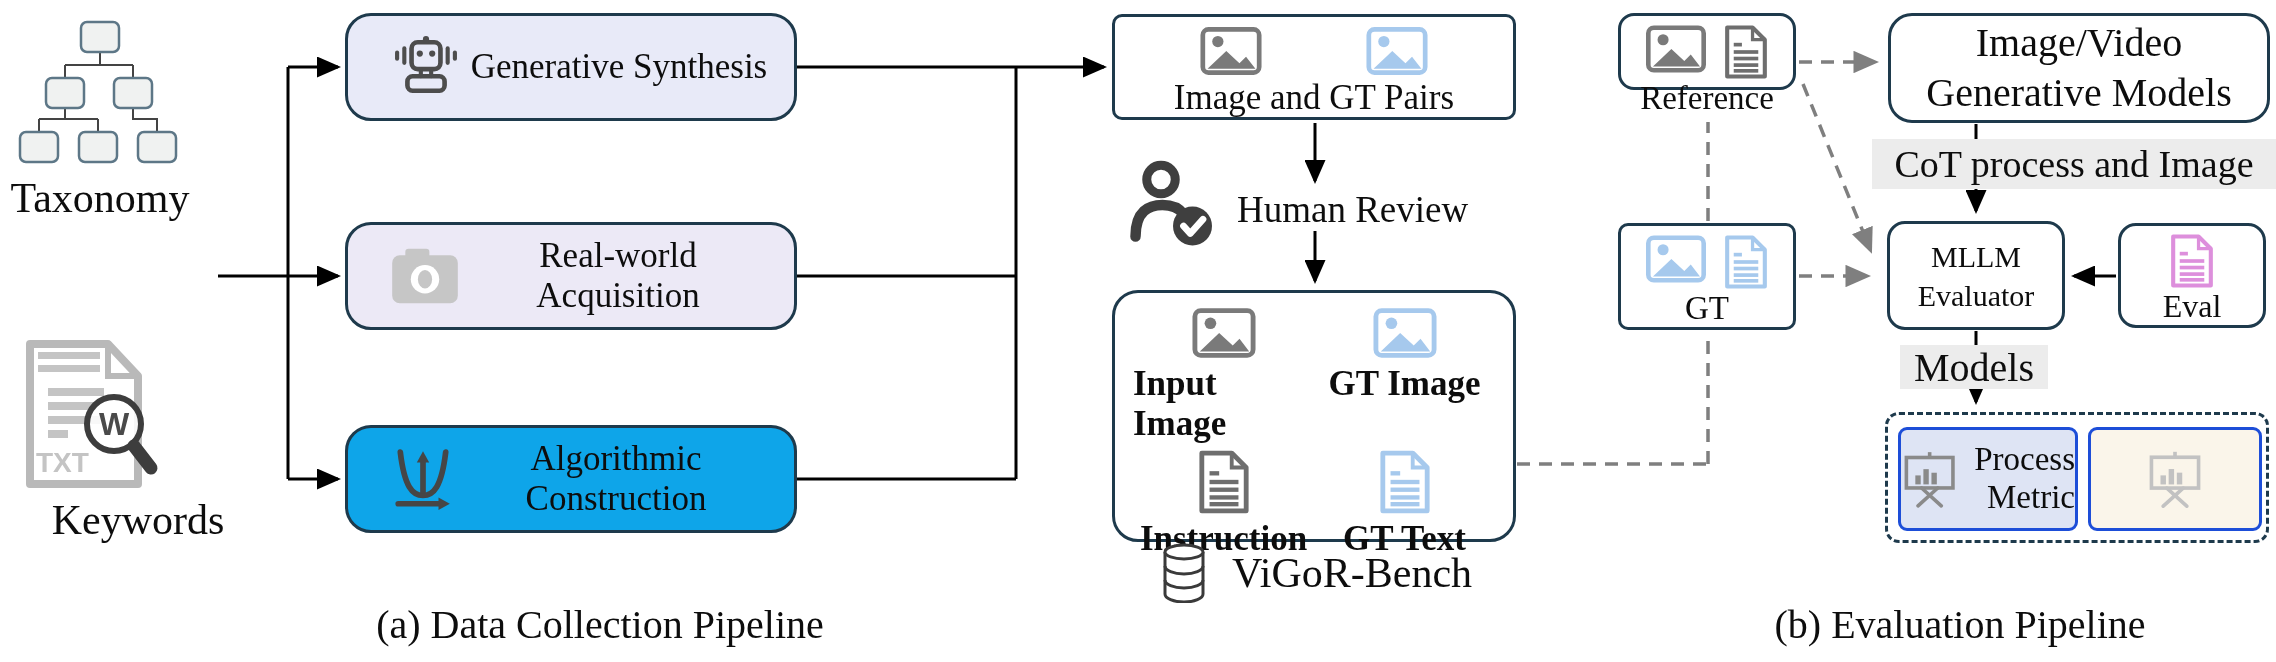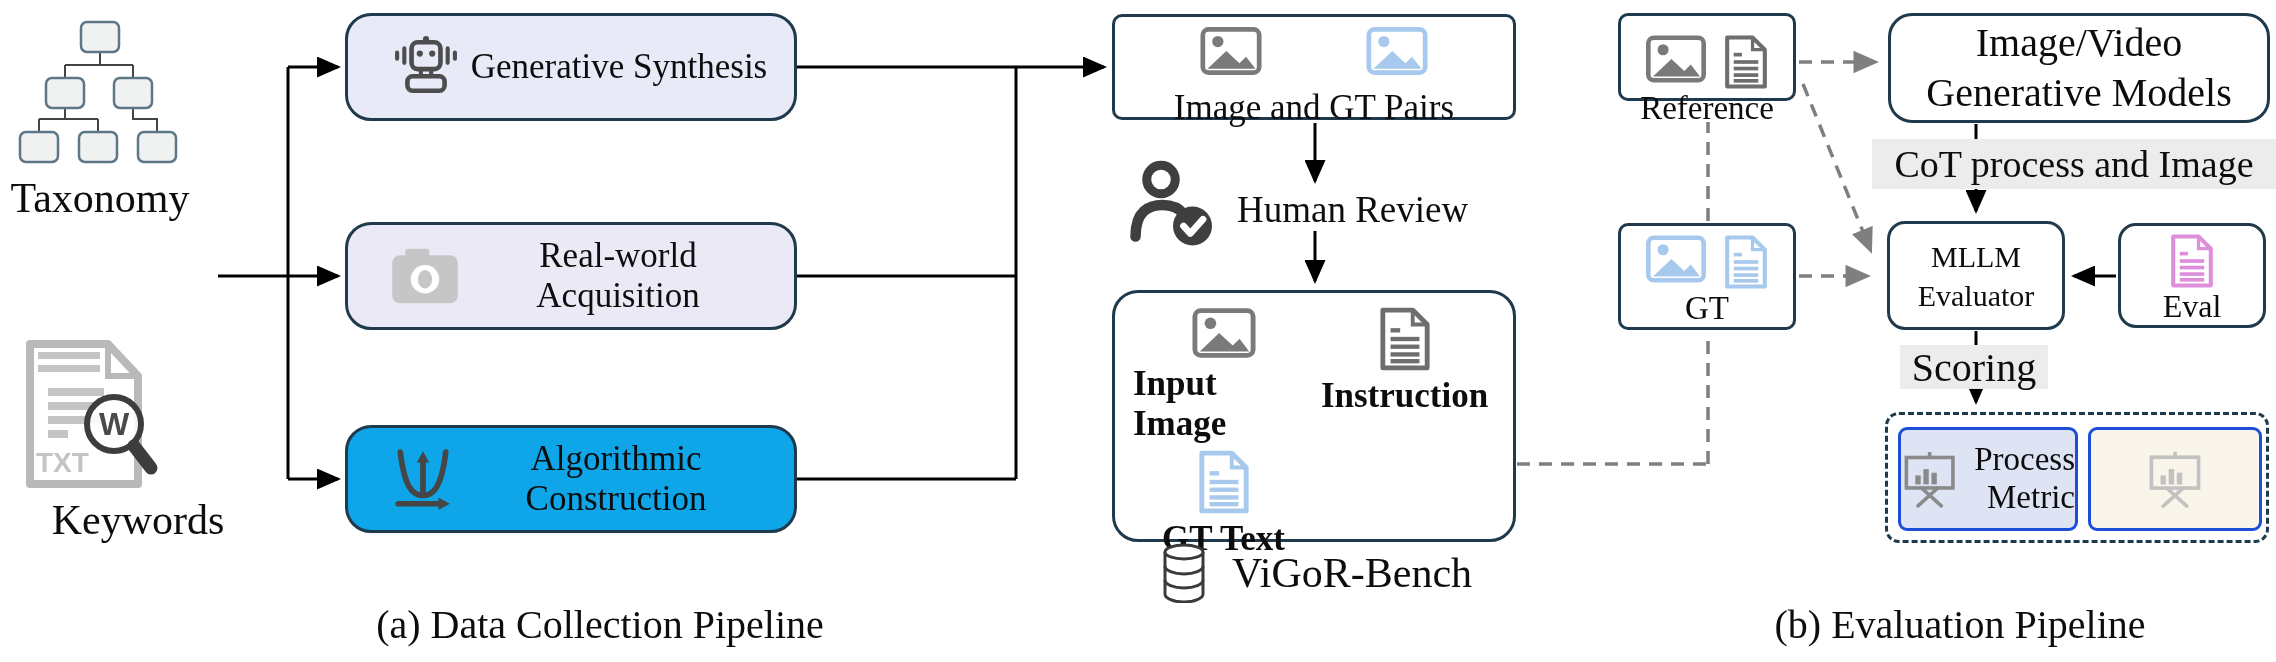--- a/index.html
+++ b/index.html
@@ -13,31 +13,31 @@
   .nbox{position:absolute;background:#fff;border:3.5px solid #1e3a4c;box-sizing:border-box;}
 
   
   .src{left:345px;width:452px;height:108px;border-radius:26px;display:flex;align-items:center;padding-left:42px;}
   .src .slabel{flex:1;text-align:center;font-size:35px;padding-right:18px;}
 
   
   .stackbox{display:flex;flex-direction:column;align-items:center;}
   .pairs{left:1112px;top:14px;width:404px;height:106px;border-radius:10px;padding-top:9px;}
   .pairs .icons{display:flex;gap:104px;}
-  .pairs .plabel{font-size:35px;margin-top:12px;}
+  .pairs .plabel{font-size:35px;margin-top:2px;}
 
   .bench{left:1112px;top:290px;width:404px;height:252px;border-radius:26px;
          display:grid;grid-template-columns:1fr 1fr;padding:14px 18px 10px 18px;row-gap:6px;}
   .bcell{display:flex;flex-direction:column;align-items:center;font-weight:bold;}
   .bcell .blabel{font-size:35px;margin-top:5px;}
 
   .caption{position:absolute;font-size:40px;text-align:center;}
 
   
-  .refbox{left:1618px;top:13px;width:178px;height:88px;border-radius:10px;border-width:3px;padding-top:19px;}
+  .refbox{left:1618px;top:13px;width:178px;height:77px;border-radius:16px;border-width:3px;padding-top:9px;}
   .gtbox{left:1618px;top:223px;width:178px;height:107px;border-radius:10px;border-width:3px;padding-top:9px;}
   .refbox .icons,.gtbox .icons{display:flex;gap:16px;align-items:flex-start;}
   .refbox .rlabel,.gtbox .rlabel{font-size:33px;margin-top:1px;}
 
   .ivgm{left:1888px;top:13px;width:382px;height:110px;border-radius:24px;
         display:flex;flex-direction:column;align-items:center;justify-content:center;
         font-size:40px;line-height:1.25;text-align:center;}
   .hl{position:absolute;background:#ececec;display:flex;align-items:center;justify-content:center;}
   .cot{left:1872px;top:139px;width:404px;height:50px;font-size:38px;text-align:center;}
   .scoring{left:1900px;top:345px;width:148px;height:44px;font-size:40px;}
@@ -207,20 +207,28 @@
   <div class="nbox bench">
     <div class="bcell">
       <svg width="64" height="52" viewBox="0 0 66 52" style="color:#7a7a7a">
         <rect x="3" y="3" width="60" height="46" rx="6" fill="none" stroke="currentColor" stroke-width="5"></rect>
         <circle cx="19" cy="16" r="6" fill="currentColor"></circle>
         <path d="M8,45 L28,26 L42,39 L49,32 L59,45 Z" fill="currentColor"></path>
       </svg>
       <div class="blabel">Input Image</div>
     </div>
     <div class="bcell">
+      <svg width="64" height="52" viewBox="0 0 66 52" style="color:#a6c9ed">
+        <rect x="3" y="3" width="60" height="46" rx="6" fill="none" stroke="currentColor" stroke-width="5"></rect>
+        <circle cx="19" cy="16" r="6" fill="currentColor"></circle>
+        <path d="M8,45 L28,26 L42,39 L49,32 L59,45 Z" fill="currentColor"></path>
+      </svg>
+      <div class="blabel">GT Image</div>
+    </div>
+    <div class="bcell">
       <svg width="54" height="64" viewBox="0 0 56 66" style="color:#6e6e6e">
         <path d="M5,3 H36 L51,18 V63 H5 Z" fill="#fff" stroke="currentColor" stroke-width="5" stroke-linejoin="round"></path>
         <path d="M36,3 V18 H51" fill="none" stroke="currentColor" stroke-width="4"></path>
         <g stroke="currentColor" stroke-width="4.5">
           <line x1="13" y1="24" x2="23" y2="24"></line>
             <line x1="13" y1="33" x2="43" y2="33"></line>
           <line x1="13" y1="41" x2="43" y2="41"></line>
             <line x1="13" y1="49" x2="43" y2="49"></line>
             <line x1="13" y1="56" x2="43" y2="56"></line>
         </g>
@@ -318,21 +326,21 @@
         <line x1="13" y1="24" x2="23" y2="24"></line>
           <line x1="13" y1="33" x2="43" y2="33"></line>
         <line x1="13" y1="41" x2="43" y2="41"></line>
           <line x1="13" y1="49" x2="43" y2="49"></line>
           <line x1="13" y1="56" x2="43" y2="56"></line>
       </g>
     </svg>
     <div class="elabel">Eval</div>
   </div>
 
-  <div class="hl scoring">Scoring</div>
+  <div class="hl scoring">Models</div>
 
   <div class="metrics">
     <div class="mbox proc">
       <svg width="58" height="58" viewBox="0 0 64 64" style="color:#8a8a8a">
         <line x1="32" y1="2" x2="32" y2="8" stroke="currentColor" stroke-width="4"></line>
         <rect x="6" y="8" width="52" height="34" fill="none" stroke="currentColor" stroke-width="4"></rect>
         <rect x="16" y="28" width="6" height="10" fill="currentColor"></rect>
         <rect x="25" y="21" width="6" height="17" fill="currentColor"></rect>
         <rect x="34" y="25" width="6" height="13" fill="currentColor"></rect>
         <path d="M23,42 L45,62 M41,42 L19,62" stroke="currentColor" stroke-width="4" stroke-linecap="round"></path>

